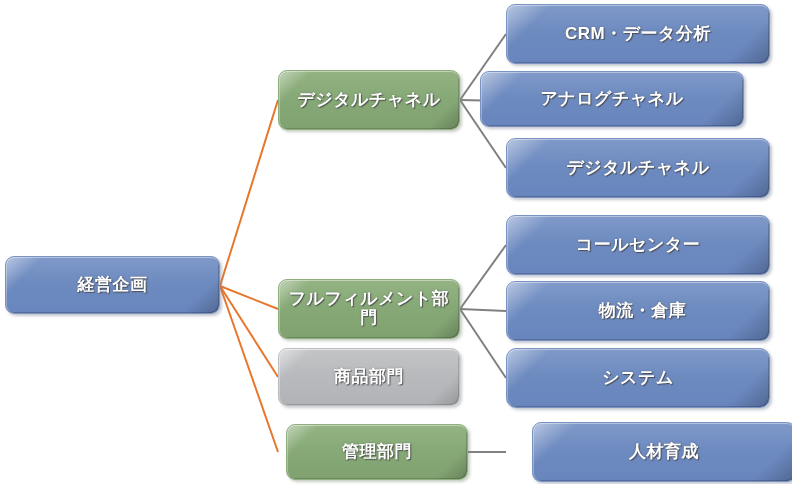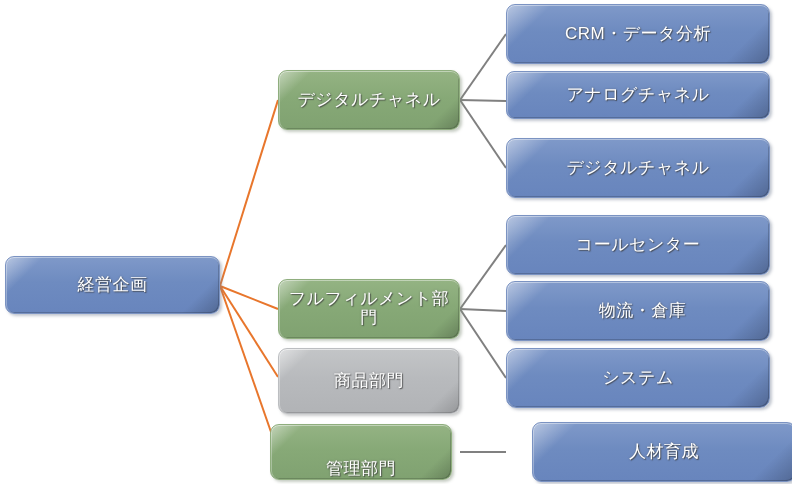--- a/index.html
+++ b/index.html
@@ -27,21 +27,21 @@
     pointer-events: none;
   }
   .node {
     position: absolute;
     box-sizing: border-box;
     display: flex;
     align-items: center;
     justify-content: center;
     border-radius: 9px;
     color: #ffffff;
-    font-weight: normal;
+    font-weight: bold;
     font-size: 17px;
     letter-spacing: 0.5px;
     text-align: center;
     text-shadow: 1px 1px 1px rgba(60,60,60,0.75), 0 0 2px rgba(80,80,80,0.5);
     z-index: 2;
   }
   
   .node.blue {
     background:
       linear-gradient(135deg, rgba(255,255,255,0.45) 0%, rgba(255,255,255,0.0) 14%),
@@ -110,30 +110,30 @@
   <div id="node-layer">
       <div class="node blue" style="left: 5px; top: 256px; width: 215px; height: 58px;">
         <span class="label">経営企画</span>
       </div>
       <div class="node green" style="left: 278px; top: 70px; width: 182px; height: 60px;">
         <span class="label">デジタルチャネル</span>
       </div>
       <div class="node green" style="left: 278px; top: 279px; width: 182px; height: 60px;">
         <span class="label">フルフィルメント部門</span>
       </div>
-      <div class="node gray" style="left: 278px; top: 348px; width: 182px; height: 66px;">
+      <div class="node gray" style="left: 278px; top: 348px; width: 182px; height: 58px;">
         <span class="label">商品部門</span>
       </div>
-      <div class="node green" style="left: 270px; top: 424px; width: 182px; height: 56px; align-items: flex-end;">
+      <div class="node green" style="left: 286px; top: 424px; width: 182px; height: 56px;">
         <span class="label">管理部門</span>
       </div>
       <div class="node blue" style="left: 506px; top: 4px; width: 264px; height: 60px;">
         <span class="label">CRM・データ分析</span>
       </div>
-      <div class="node blue" style="left: 506px; top: 71px; width: 264px; height: 48px; border-radius: 8px;">
+      <div class="node blue" style="left: 480px; top: 71px; width: 264px; height: 56px;">
         <span class="label">アナログチャネル</span>
       </div>
       <div class="node blue" style="left: 506px; top: 138px; width: 264px; height: 60px;">
         <span class="label">デジタルチャネル</span>
       </div>
       <div class="node blue" style="left: 506px; top: 215px; width: 264px; height: 60px;">
         <span class="label">コールセンター</span>
       </div>
       <div class="node blue" style="left: 506px; top: 281px; width: 264px; height: 60px; padding-left: 9px;">
         <span class="label">物流・倉庫</span>

